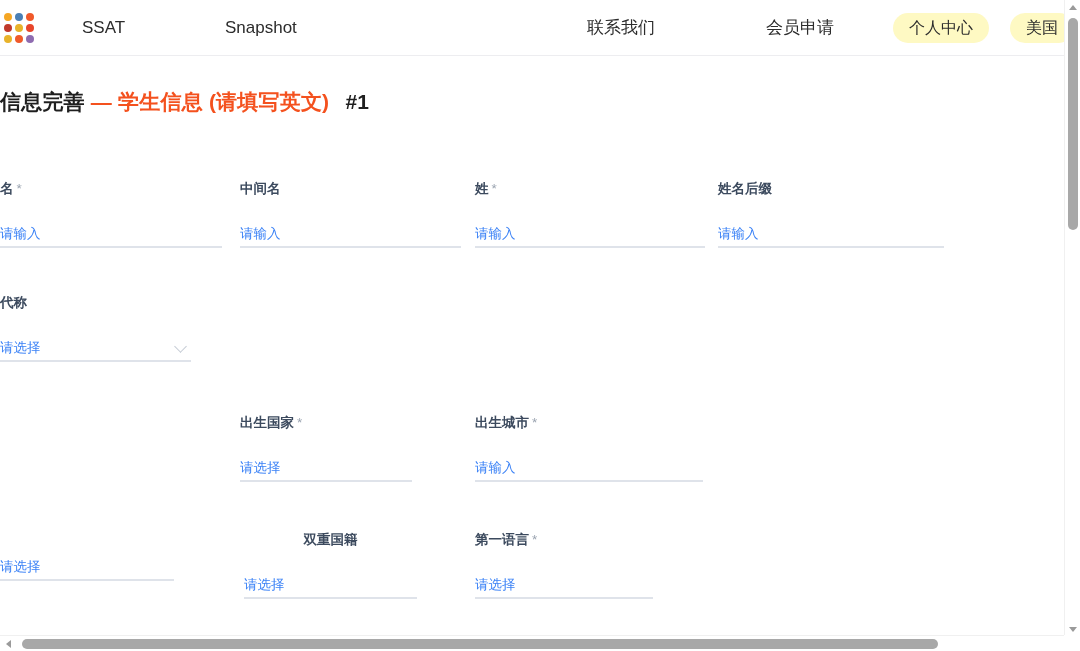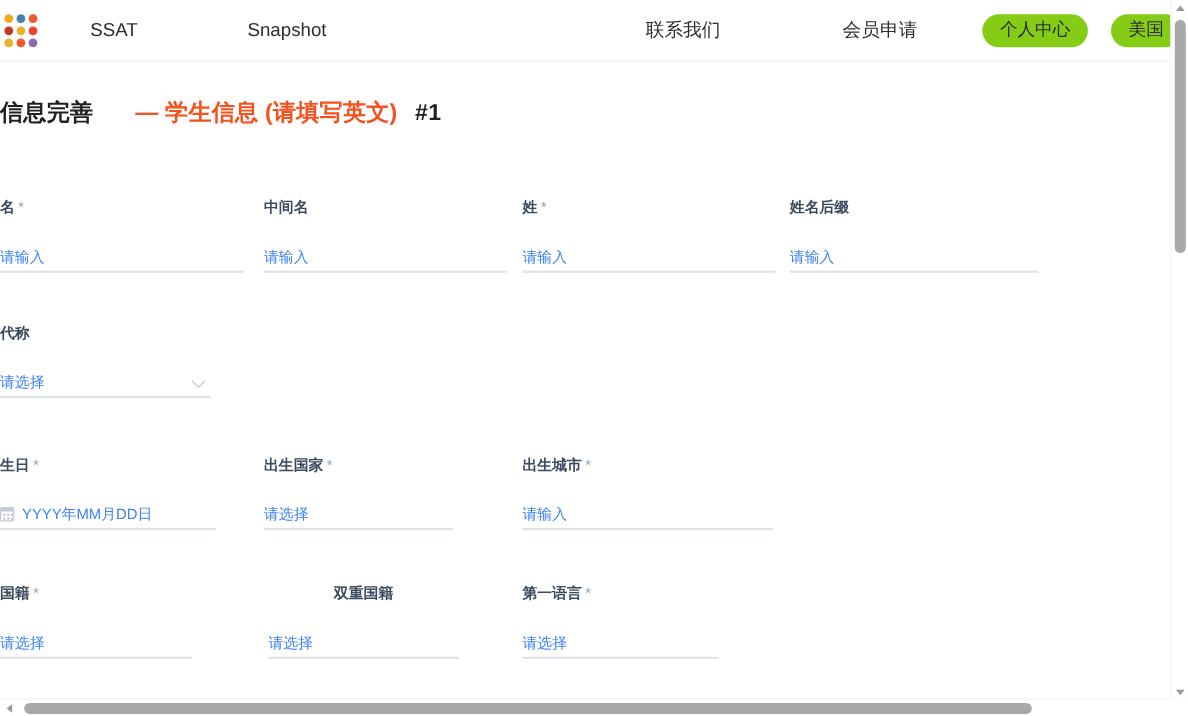--- a/index.html
+++ b/index.html
@@ -65,21 +65,21 @@
   .nav-item.n2 { left: 407px; }
   .nav-item.n3 { left: 587px; }
   .nav-item.n4 { left: 766px; }
 
   .pill {
     position: absolute;
     top: 13px;
     height: 30px;
     line-height: 30px;
     border-radius: 16px;
-    background: #84cc16;
+    background: #fef9c3;
     color: #2c2c2c;
     font-size: 16px;
     text-align: center;
     white-space: nowrap;
     cursor: pointer;
     padding: 0 16px;
   }
   .pill.p0 { left: 893px; }
   .pill.p1 { left: 1010px; }
 
@@ -87,21 +87,21 @@
   .page-title {
     position: absolute;
     left: 0px;
     top: 88px;
     font-size: 21px;
     font-weight: bold;
     white-space: nowrap;
     color: #1f1f1f;
     letter-spacing: 0.2px;
   }
-  .page-title .accent { color: #F4511E; margin-left: 32px; }
+  .page-title .accent { color: #F4511E; }
   .page-title .num { color: #1f1f1f; margin-left: 10px; }
 
   
   .form-area {
     position: absolute;
     left: 0;
     top: 120px;
     width: 1064px;
     height: 500px;
   }
@@ -299,41 +299,33 @@
           <span class="placeholder">请输入</span>
         </div>
       </div>
       <div class="field" style="left: 0px; top: 174px; width: 191px;">
         <div class="field-label">代称</div>
         <div class="field-control">
           <span class="placeholder">请选择</span>
           <span class="chevron"></span>
         </div>
       </div>
-      <div class="field" style="left: 0px; top: 294px; width: 196px;">
-        <div class="field-label">生日<span class="req">*</span></div>
-        <div class="field-control">
-          <span class="cal-icon"></span>
-          <span class="placeholder">YYYY年MM月DD日</span>
-        </div>
-      </div>
       <div class="field" style="left: 240px; top: 294px; width: 172px;">
         <div class="field-label">出生国家<span class="req">*</span></div>
         <div class="field-control">
           <span class="placeholder">请选择</span>
         </div>
       </div>
       <div class="field" style="left: 475px; top: 294px; width: 228px;">
         <div class="field-label">出生城市<span class="req">*</span></div>
         <div class="field-control">
           <span class="placeholder">请输入</span>
         </div>
       </div>
       <div class="field" style="left: 0px; top: 411px; width: 174px;">
-        <div class="field-label">国籍<span class="req">*</span></div>
         <div class="field-control">
           <span class="placeholder">请选择</span>
         </div>
       </div>
       <div class="field" style="left: 244px; top: 411px; width: 173px; text-align: center;">
         <div class="field-label">双重国籍</div>
         <div class="field-control">
           <span class="placeholder">请选择</span>
         </div>
       </div>

